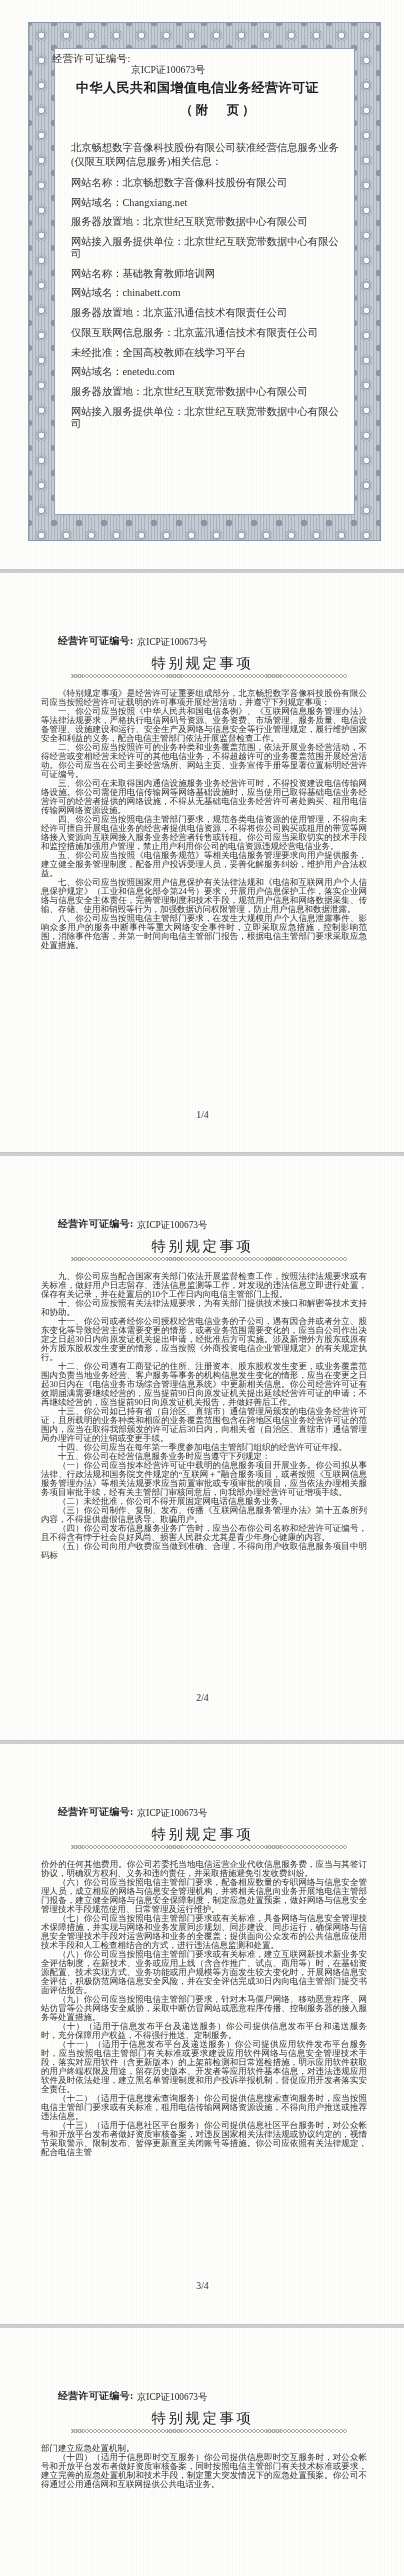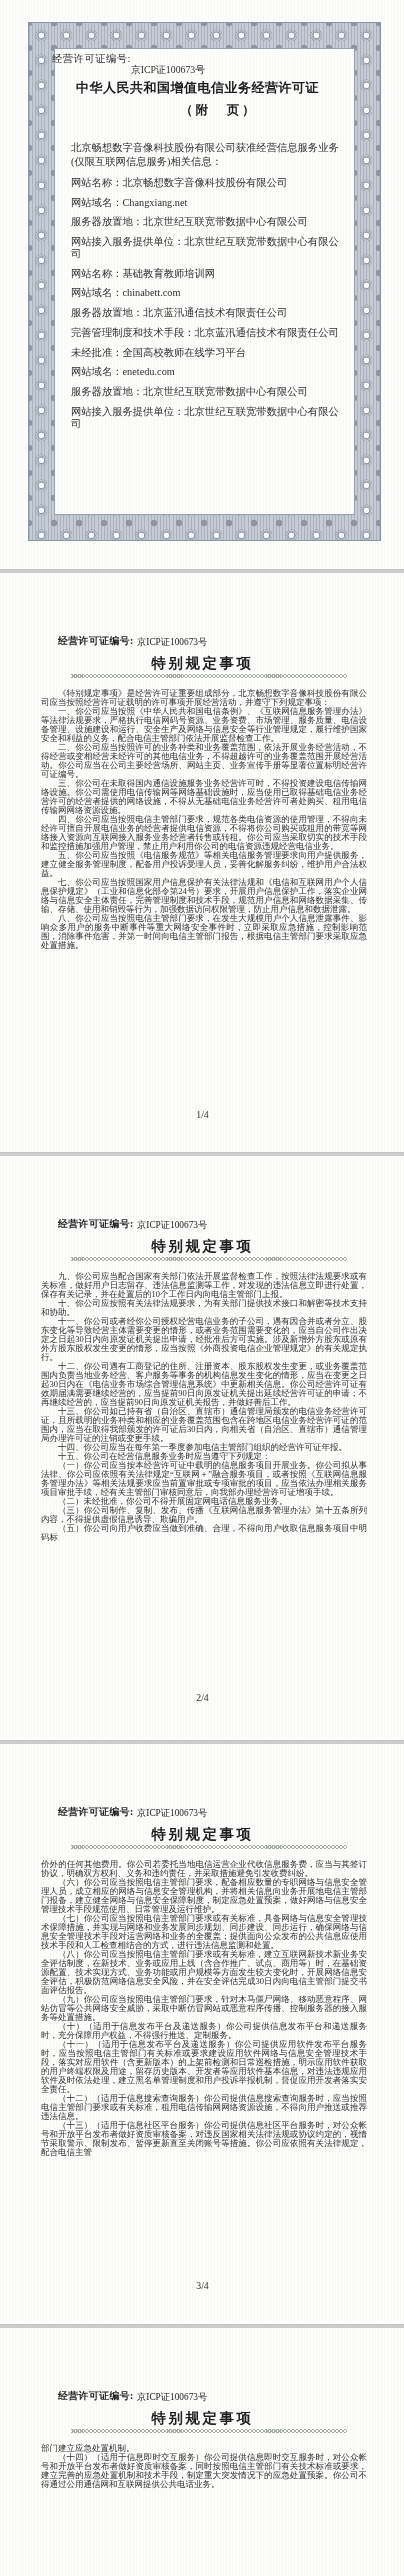--- a/index.html
+++ b/index.html
@@ -55,21 +55,21 @@
 
   
   .page-2 { height:579px; }
   .page-3 { height:584px; }
   .page-4 { height:580px; }
   .page-5 { height:545px; }
   .hdr-license-label { position:absolute; left:58px; top:62px; font-size:9.8px; font-weight:bold; letter-spacing:0.5px; color:#242424; }
   .hdr-license-number { position:absolute; left:137px; top:63px; font-size:9.3px; color:#242424; }
   .hdr-title {
     position:absolute; left:0; top:81px; width:405px; margin:0;
-    text-align:center; font-size:14.4px; font-weight:bold; letter-spacing:2.6px; color:#1f1f1f;
+    text-align:center; font-size:14.4px; font-weight:normal; letter-spacing:2.6px; color:#1f1f1f;
   }
   .zigzag {
     position:absolute; left:71px; top:101px; width:276px; height:4.1px; opacity:0.85;
     background:
       repeating-linear-gradient(45deg,  #99a09b 0 0.8px, transparent 0.8px 2.8px),
       repeating-linear-gradient(135deg, #99a09b 0 0.8px, transparent 0.8px 2.8px);
   }
   .body-text { position:absolute; left:41px; top:116px; width:326px; }
   .para { font-size:8.5px; line-height:9px; text-indent:2em; margin:0; text-align:justify; }
   .para.cont { text-indent:0; }
@@ -88,21 +88,21 @@
     <div class="cert-subtitle">（附　页）</div>
     <div class="cert-intro">北京畅想数字音像科技股份有限公司获准经营信息服务业务(仅限互联网信息服务)相关信息：</div>
     <div class="cert-entries">
         <div class="entry">网站名称：北京畅想数字音像科技股份有限公司</div>
         <div class="entry">网站域名：Changxiang.net</div>
         <div class="entry">服务器放置地：北京世纪互联宽带数据中心有限公司</div>
         <div class="entry">网站接入服务提供单位：北京世纪互联宽带数据中心有限公司</div>
         <div class="entry">网站名称：基础教育教师培训网</div>
         <div class="entry">网站域名：chinabett.com</div>
         <div class="entry">服务器放置地：北京蓝汛通信技术有限责任公司</div>
-        <div class="entry">完善管理制度和技术手段：北京蓝汛通信技术有限责任公司</div>
+        <div class="entry">仅限互联网信息服务：北京蓝汛通信技术有限责任公司</div>
         <div class="entry">未经批准：全国高校教师在线学习平台</div>
         <div class="entry">网站域名：enetedu.com</div>
         <div class="entry">服务器放置地：北京世纪互联宽带数据中心有限公司</div>
         <div class="entry">网站接入服务提供单位：北京世纪互联宽带数据中心有限公司</div>
       </div>
   </section>
 
   <div class="page-gap"></div>
 
   <section class="page page-2">
@@ -131,23 +131,24 @@
     <h2 class="hdr-title">特别规定事项</h2>
     <div class="zigzag"></div>
     <div class="body-text">
         <div class="para">九、你公司应当配合国家有关部门依法开展监督检查工作，按照法律法规要求或有关标准，做好用户日志留存、违法信息监测等工作，对发现的违法信息立即进行处置，保存有关记录，并在处置后的10个工作日内向电信主管部门上报。</div>
         <div class="para">十、你公司应按照有关法律法规要求，为有关部门提供技术接口和解密等技术支持和协助。</div>
         <div class="para">十一、你公司或者经你公司授权经营电信业务的子公司，遇有因合并或者分立、股东变化等导致经营主体需要变更的情形，或者业务范围需要变化的，应当自公司作出决定之日起30日内向原发证机关提出申请，经批准后方可实施。涉及新增外方股东或原有外方股东股权发生变更的情形，应当按照《外商投资电信企业管理规定》的有关规定执行。</div>
         <div class="para">十二、你公司遇有工商登记的住所、注册资本、股东股权发生变更，或业务覆盖范围内负责当地业务经营、客户服务等事务的机构信息发生变化的情形，应当在变更之日起30日内在《电信业务市场综合管理信息系统》中更新相关信息。你公司经营许可证有效期届满需要继续经营的，应当提前90日向原发证机关提出延续经营许可证的申请；不再继续经营的，应当提前90日向原发证机关报告，并做好善后工作。</div>
         <div class="para">十三、你公司如已持有省（自治区、直辖市）通信管理局颁发的电信业务经营许可证，且所载明的业务种类和相应的业务覆盖范围包含在跨地区电信业务经营许可证的范围内，应当在取得我部颁发的许可证后30日内，向相关省（自治区、直辖市）通信管理局办理许可证的注销或变更手续。</div>
         <div class="para">十四、你公司应当在每年第一季度参加电信主管部门组织的经营许可证年报。</div>
         <div class="para">十五、你公司在经营信息服务业务时应当遵守下列规定：</div>
-        <div class="para">（一）你公司应当按本经营许可证中载明的信息服务项目开展业务。你公司拟从事法律、你公司应依照有关法律规定“互联网＋”融合服务项目，或者按照《互联网信息服务管理办法》等相关法规要求应当前置审批或专项审批的项目，应当依法办理相关服务项目审批手续，经有关主管部门审核同意后，向我部办理经营许可证增项手续。</div>
+        <div class="para">（一）你公司应当按本经营许可证中载明的信息服务项目开展业务。你公司拟从事法律、行政法规和国务院文件规定的“互联网＋”融合服务项目，或者按照《互联网信息服务管理办法》等相关法规要求应当前置审批或专项审批的项目，应当依法办理相关服务项目审批手续，经有关主管部门审核同意后，向我部办理经营许可证增项手续。</div>
         <div class="para">（二）未经批准，你公司不得开展固定网电话信息服务业务。</div>
         <div class="para">（三）你公司制作、复制、发布、传播《互联网信息服务管理办法》第十五条所列内容，不得提供虚假信息诱导、欺骗用户。</div>
+        <div class="para">（四）你公司发布信息服务业务广告时，应当公布你公司名称和经营许可证编号，且不得含有悖于社会良好风尚、损害人民群众尤其是青少年身心健康的内容。</div>
         <div class="para">（五）你公司向用户收费应当做到准确、合理，不得向用户收取信息服务项目中明码标</div>
       </div>
     <div class="page-number">2/4</div>
   </section>
 
   <div class="page-gap"></div>
 
   <section class="page page-4">
     <span class="hdr-license-label">经营许可证编号:</span>
     <span class="hdr-license-number">京ICP证100673号</span>

